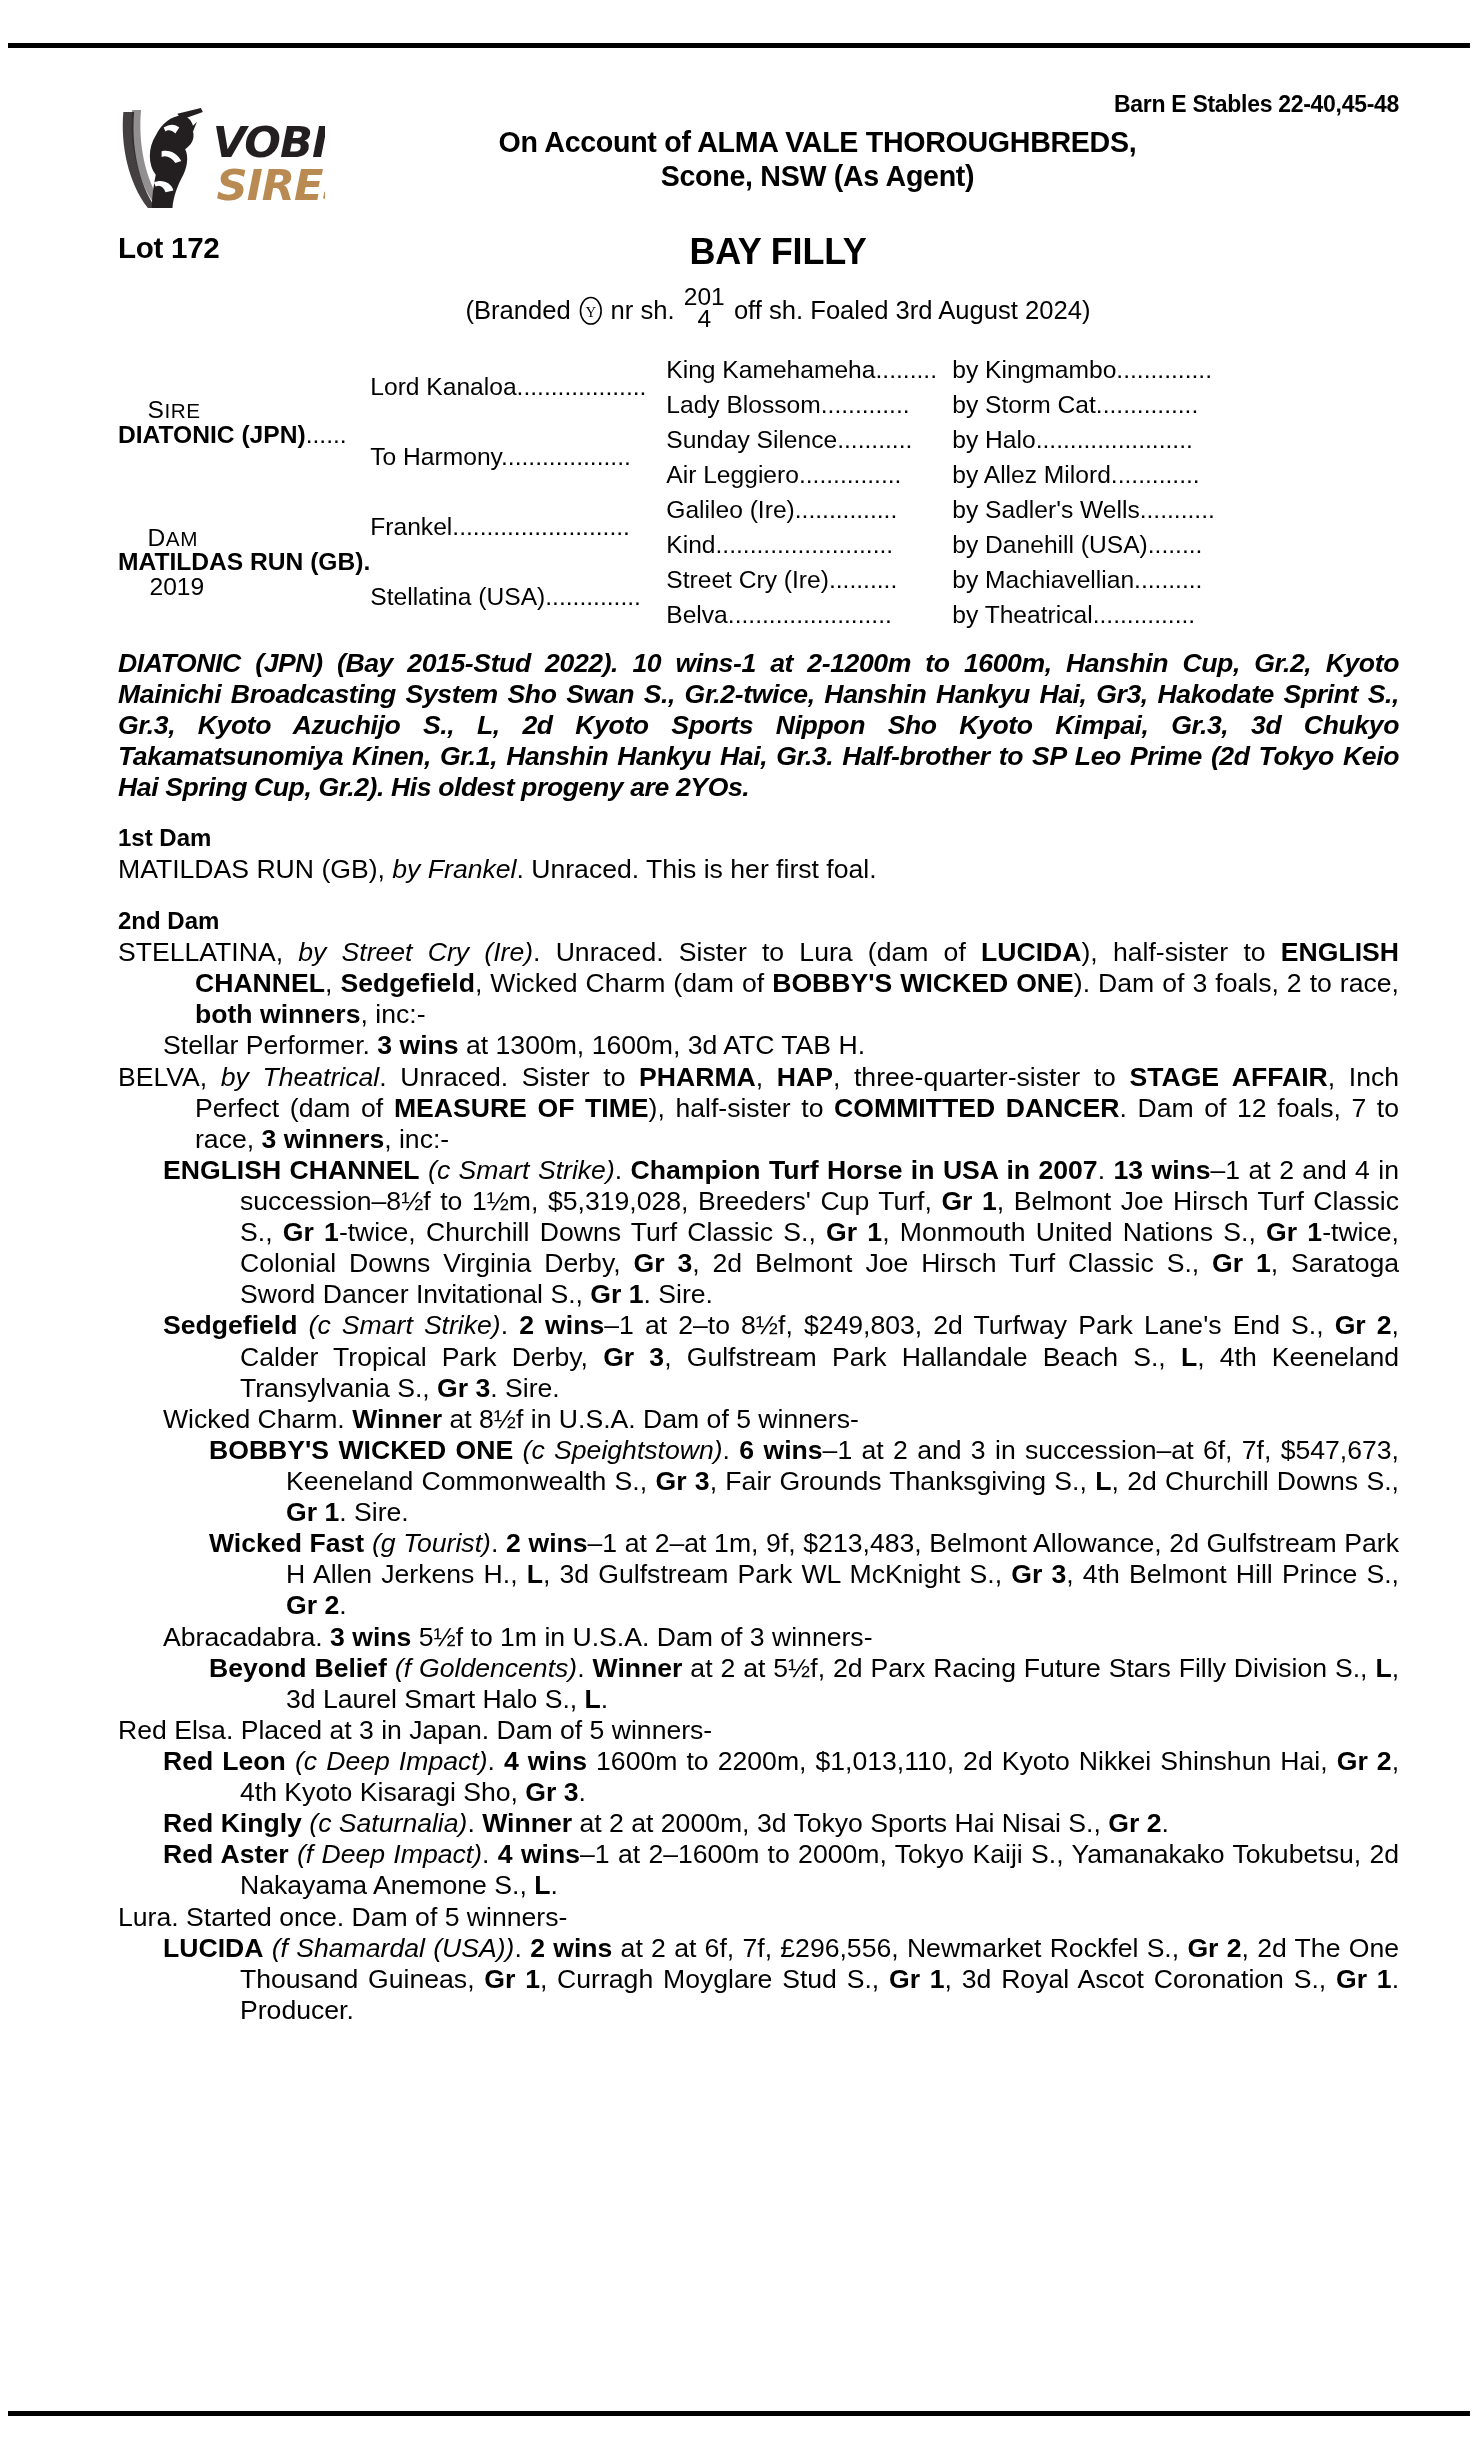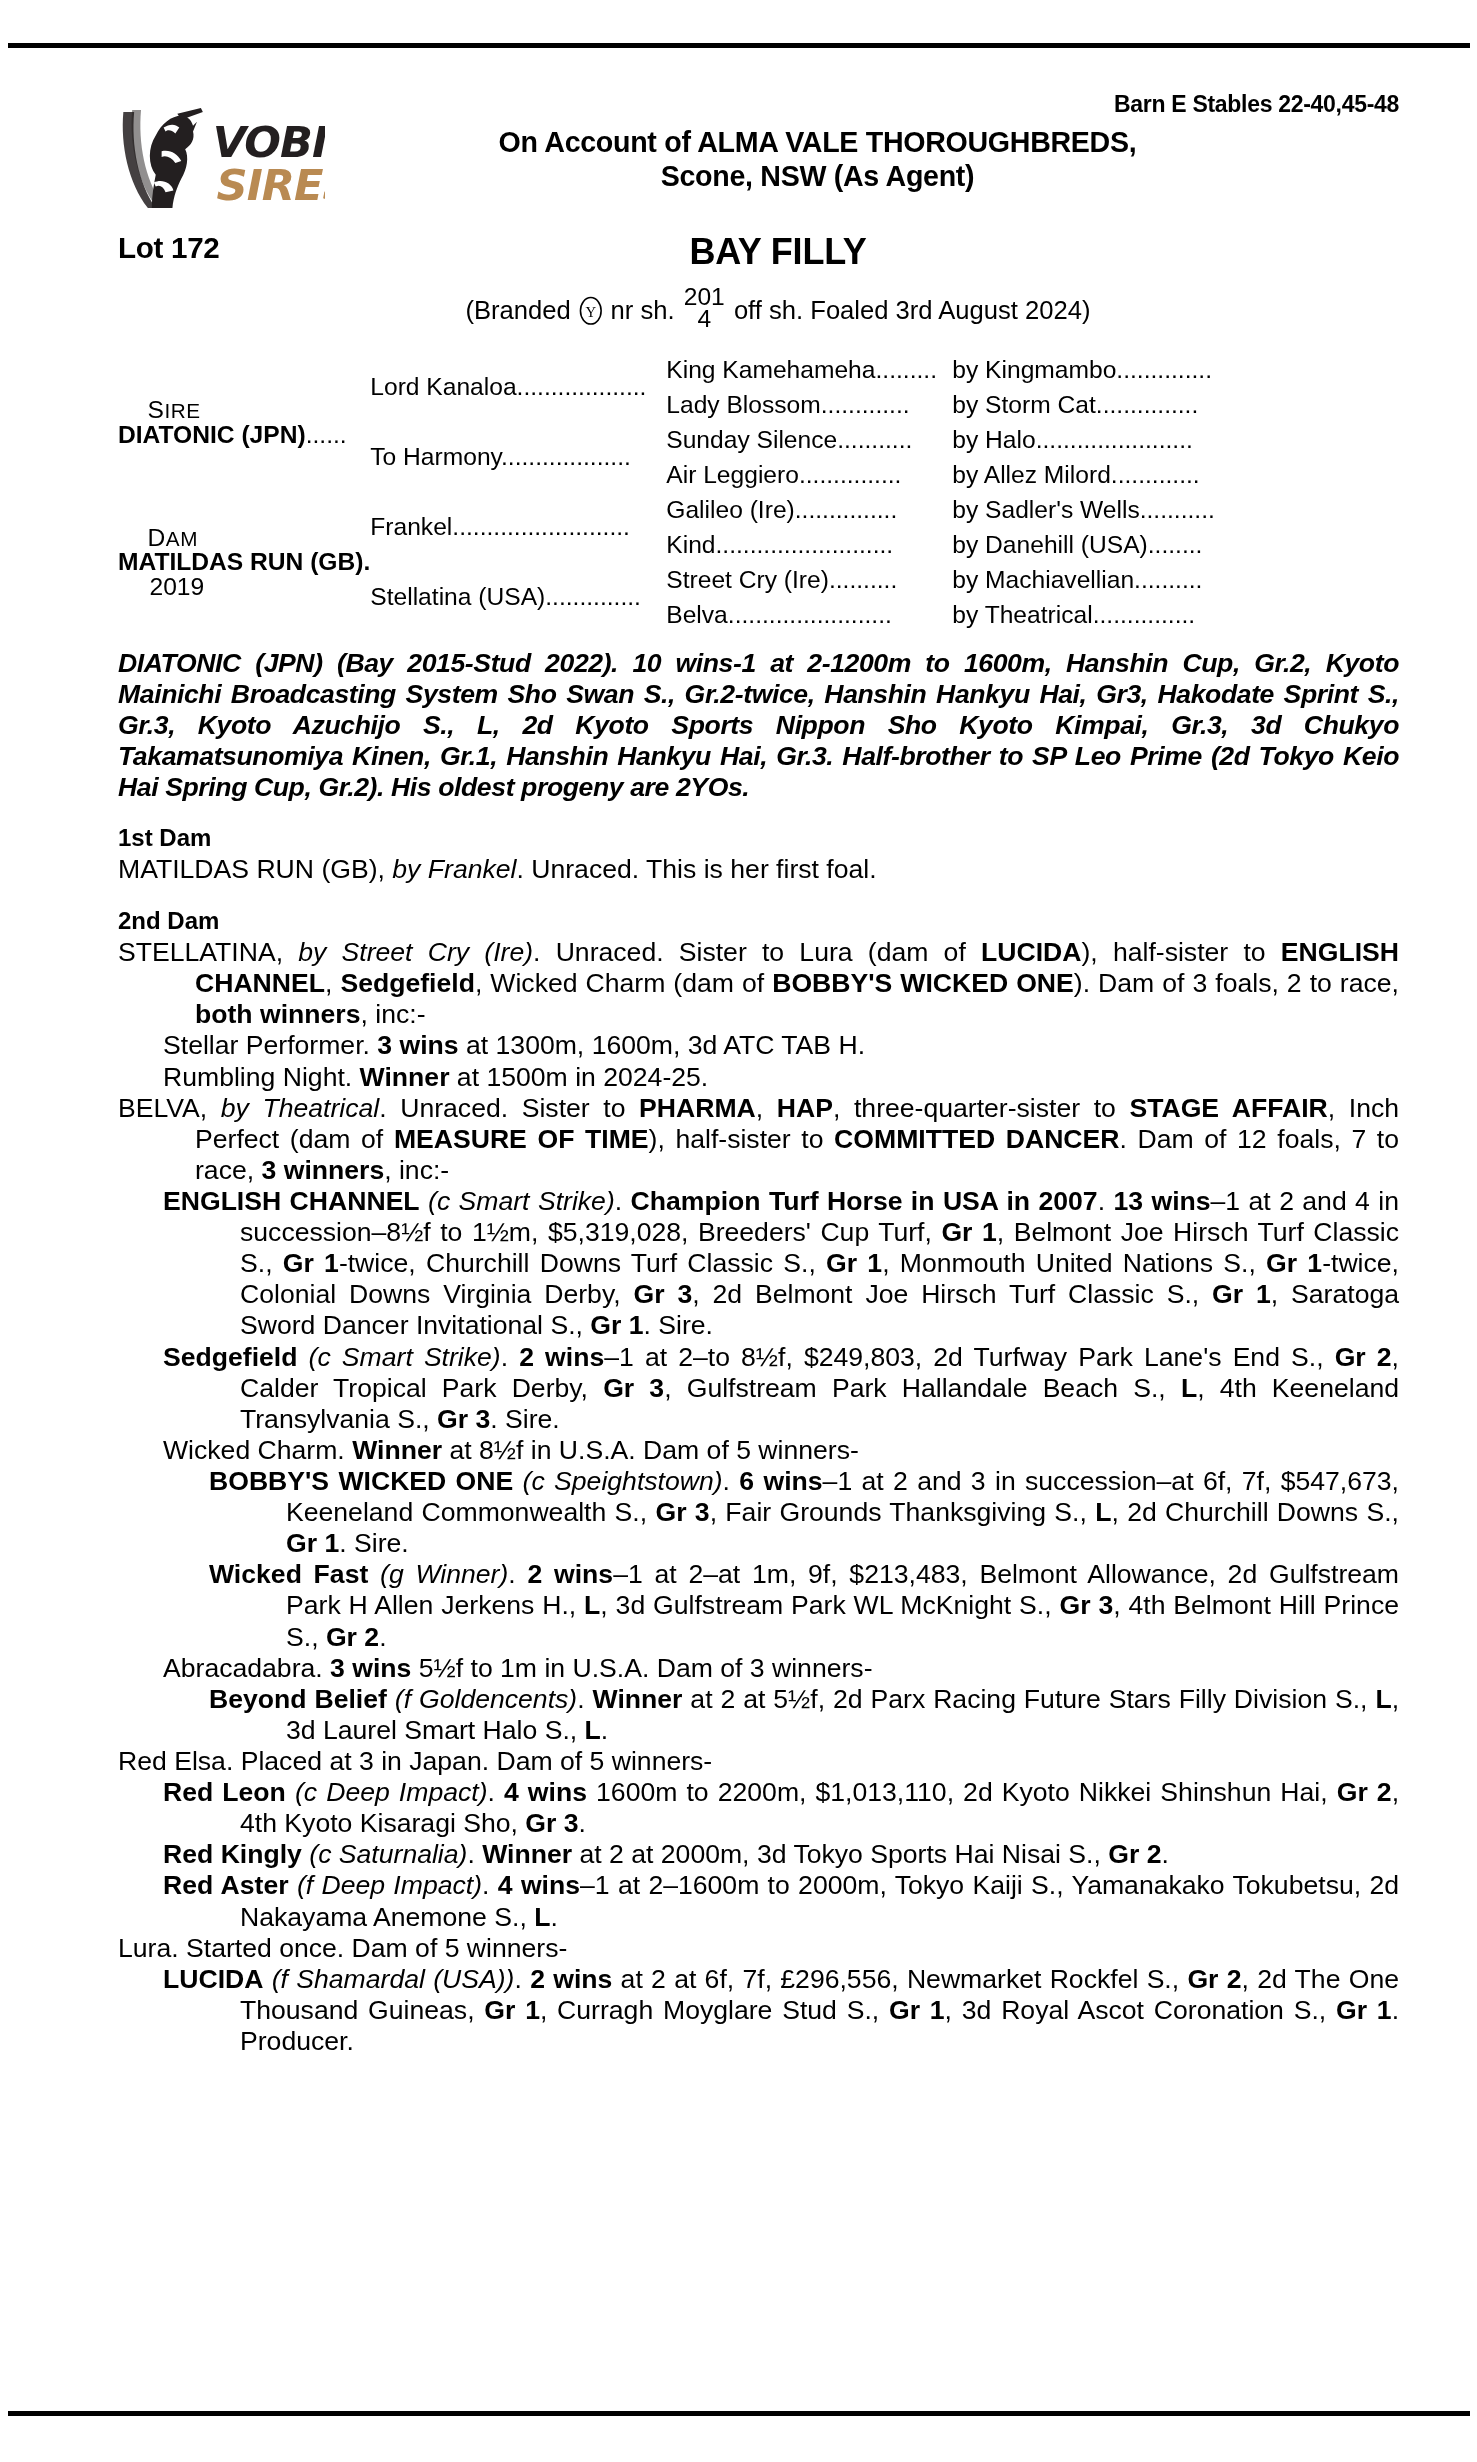--- a/index.html
+++ b/index.html
@@ -344,29 +344,28 @@
 
     <div id="dam-sections">
         <div class="dam-head">1st Dam</div>
         <div class="dam-body">
           <div class="entry ind0 hang0">MATILDAS RUN (GB), <i>by Frankel</i>. Unraced. This is her first foal.</div>
         </div>
         <div class="dam-head">2nd Dam</div>
         <div class="dam-body">
           <div class="entry ind0 hang0">STELLATINA, <i>by Street Cry (Ire)</i>. Unraced. Sister to Lura (dam of <b>LUCIDA</b>), half-sister to <b>ENGLISH CHANNEL</b>, <b>Sedgefield</b>, Wicked Charm (dam of <b>BOBBY'S WICKED ONE</b>). Dam of 3 foals, 2 to race, <b>both winners</b>, inc:-</div>
           <div class="entry ind1 hang1">Stellar Performer. <b>3 wins</b> at 1300m, 1600m, 3d ATC TAB H.</div>
-          <div class="entry ind1 hang1">Rumbling Night. <b>Winner</b> at 1500m in 2024-25.</div>
         </div>
         <div class="dam-body">
           <div class="entry ind0 hang0">BELVA, <i>by Theatrical</i>. Unraced. Sister to <b>PHARMA</b>, <b>HAP</b>, three-quarter-sister to <b>STAGE AFFAIR</b>, Inch Perfect (dam of <b>MEASURE OF TIME</b>), half-sister to <b>COMMITTED DANCER</b>. Dam of 12 foals, 7 to race, <b>3 winners</b>, inc:-</div>
           <div class="entry ind1 hang1"><b>ENGLISH CHANNEL</b> <i>(c Smart Strike)</i>. <b>Champion Turf Horse in USA in 2007</b>. <b>13 wins</b>–1 at 2 and 4 in succession–8½f to 1½m, $5,319,028, Breeders' Cup Turf, <b>Gr 1</b>, Belmont Joe Hirsch Turf Classic S., <b>Gr 1</b>-twice, Churchill Downs Turf Classic S., <b>Gr 1</b>, Monmouth United Nations S., <b>Gr 1</b>-twice, Colonial Downs Virginia Derby, <b>Gr 3</b>, 2d Belmont Joe Hirsch Turf Classic S., <b>Gr 1</b>, Saratoga Sword Dancer Invitational S., <b>Gr 1</b>. Sire.</div>
           <div class="entry ind1 hang1"><b>Sedgefield</b> <i>(c Smart Strike)</i>. <b>2 wins</b>–1 at 2–to 8½f, $249,803, 2d Turfway Park Lane's End S., <b>Gr 2</b>, Calder Tropical Park Derby, <b>Gr 3</b>, Gulfstream Park Hallandale Beach S., <b>L</b>, 4th Keeneland Transylvania S., <b>Gr 3</b>. Sire.</div>
           <div class="entry ind1 hang1">Wicked Charm. <b>Winner</b> at 8½f in U.S.A. Dam of 5 winners-</div>
           <div class="entry ind2 hang1"><b>BOBBY'S WICKED ONE</b> <i>(c Speightstown)</i>. <b>6 wins</b>–1 at 2 and 3 in succession–at 6f, 7f, $547,673, Keeneland Commonwealth S., <b>Gr 3</b>, Fair Grounds Thanksgiving S., <b>L</b>, 2d Churchill Downs S., <b>Gr 1</b>. Sire.</div>
-          <div class="entry ind2 hang1"><b>Wicked Fast</b> <i>(g Winner)</i>. <b>2 wins</b>–1 at 2–at 1m, 9f, $213,483, Belmont Allowance, 2d Gulfstream Park H Allen Jerkens H., <b>L</b>, 3d Gulfstream Park WL McKnight S., <b>Gr 3</b>, 4th Belmont Hill Prince S., <b>Gr 2</b>.</div>
+          <div class="entry ind2 hang1"><b>Wicked Fast</b> <i>(g Tourist)</i>. <b>2 wins</b>–1 at 2–at 1m, 9f, $213,483, Belmont Allowance, 2d Gulfstream Park H Allen Jerkens H., <b>L</b>, 3d Gulfstream Park WL McKnight S., <b>Gr 3</b>, 4th Belmont Hill Prince S., <b>Gr 2</b>.</div>
           <div class="entry ind1 hang1">Abracadabra. <b>3 wins</b> 5½f to 1m in U.S.A. Dam of 3 winners-</div>
           <div class="entry ind2 hang1"><b>Beyond Belief</b> <i>(f Goldencents)</i>. <b>Winner</b> at 2 at 5½f, 2d Parx Racing Future Stars Filly Division S., <b>L</b>, 3d Laurel Smart Halo S., <b>L</b>.</div>
           <div class="entry ind0 hang0">Red Elsa. Placed at 3 in Japan. Dam of 5 winners-</div>
           <div class="entry ind1 hang1"><b>Red Leon</b> <i>(c Deep Impact)</i>. <b>4 wins</b> 1600m to 2200m, $1,013,110, 2d Kyoto Nikkei Shinshun Hai, <b>Gr 2</b>, 4th Kyoto Kisaragi Sho, <b>Gr 3</b>.</div>
           <div class="entry ind1 hang1"><b>Red Kingly</b> <i>(c Saturnalia)</i>. <b>Winner</b> at 2 at 2000m, 3d Tokyo Sports Hai Nisai S., <b>Gr 2</b>.</div>
           <div class="entry ind1 hang1"><b>Red Aster</b> <i>(f Deep Impact)</i>. <b>4 wins</b>–1 at 2–1600m to 2000m, Tokyo Kaiji S., Yamanakako Tokubetsu, 2d Nakayama Anemone S., <b>L</b>.</div>
           <div class="entry ind0 hang0">Lura. Started once. Dam of 5 winners-</div>
           <div class="entry ind1 hang1"><b>LUCIDA</b> <i>(f Shamardal (USA))</i>. <b>2 wins</b> at 2 at 6f, 7f, £296,556, Newmarket Rockfel S., <b>Gr 2</b>, 2d The One Thousand Guineas, <b>Gr 1</b>, Curragh Moyglare Stud S., <b>Gr 1</b>, 3d Royal Ascot Coronation S., <b>Gr 1</b>. Producer.</div>
         </div>
       </div>

